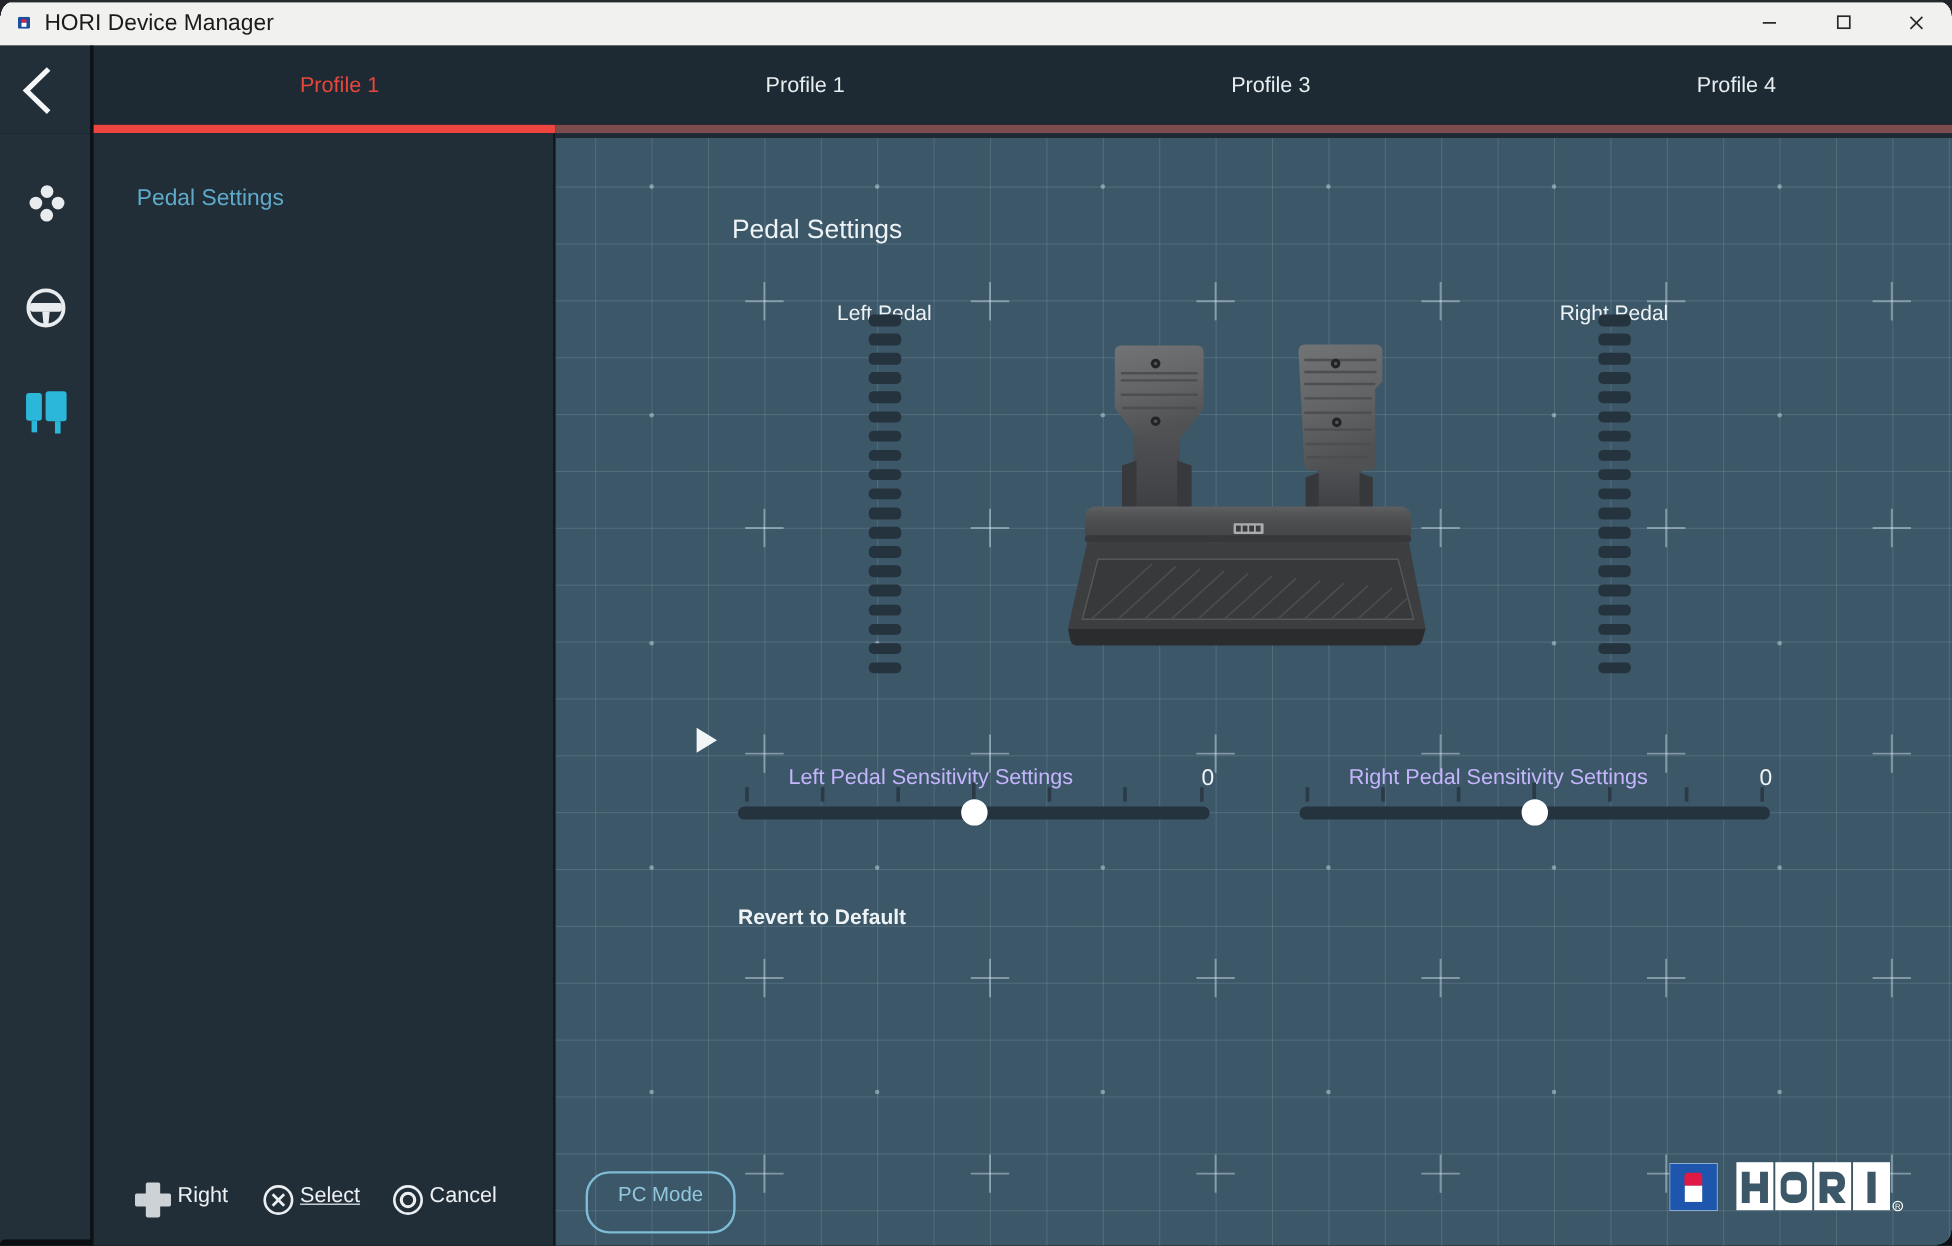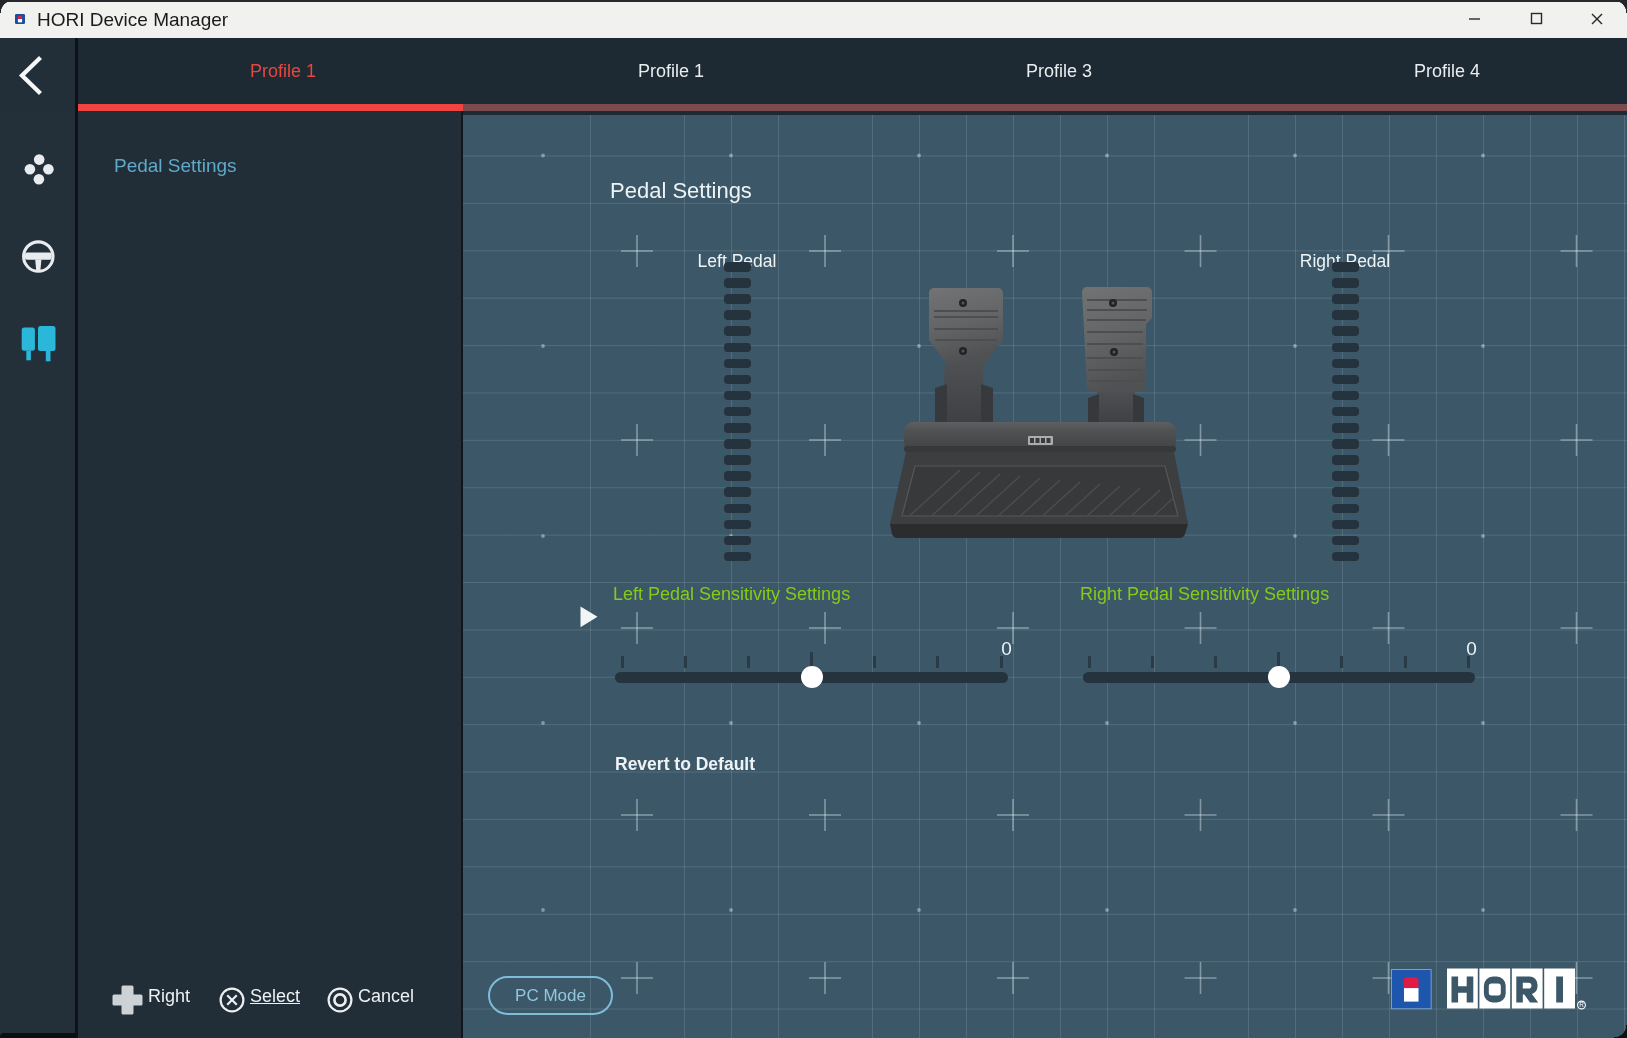--- a/index.html
+++ b/index.html
@@ -28,28 +28,28 @@
   .botlabel{top:985.5px;font-size:18px;color:#edf1f3;}
   
   #main{left:463px;top:111px;width:1164px;height:927px;background:#3c5768;
     background-image:
       linear-gradient(to right, rgba(205,228,238,0.15) 0, rgba(205,228,238,0.15) 1px, transparent 1px),
       linear-gradient(to bottom, rgba(205,228,238,0.15) 0, rgba(205,228,238,0.15) 1px, transparent 1px);
     background-size:47px 47.4px;
     background-position:33px 0, 0 44.5px;}
   #maintitle{left:610px;top:178px;font-size:22px;color:#eef3f5;}
   .pedlabel{top:231px;width:200px;text-align:center;font-size:17.5px;color:#eef3f5;margin-top:20px;}
-  .sens{top:584px;font-size:18px;color:#84cc16;}
+  .sens{top:637px;font-size:18px;color:#c4b5fd;margin-left:44px;}
   .zero{top:638px;font-size:19px;color:#eef3f5;}
   #revert{left:615px;top:754px;font-size:17.5px;color:#eef3f5;font-weight:bold;}
   .track{top:671.5px;height:11px;background:#24333e;border-radius:5.5px;}
   .tick{top:656px;width:3px;height:12px;background:#2a3a46;}
   .tickc{top:651.5px;width:3px;height:16.5px;background:#2a3a46;}
   .knob{top:666px;width:22px;height:22px;border-radius:50%;background:#ffffff;}
-  #pcmode{left:488px;top:976px;width:125px;height:39px;border:2px solid #7fbcd8;border-radius:20px;
+  #pcmode{left:488px;top:976px;width:125px;height:52px;border:2px solid #7fbcd8;border-radius:20px;
     color:#92c7dd;font-size:17px;text-align:center;line-height:35px;}
   #botborder{left:0;top:1032.5px;width:76px;height:5.5px;background:#0b0f13;border-top-left-radius:4px;}
   .seg{position:absolute;width:27px;height:9.5px;border-radius:4px;background:#24333d;}
 </style>
 </head>
 <body>
   <div class="abs" id="titlebar"></div>
   <svg class="abs" style="left:15px;top:14px;" width="10" height="10" viewBox="0 0 12 12">
     <rect x="0" y="0" width="12" height="12" rx="1.5" fill="#1b4f9e"></rect>
     <rect x="3.5" y="2.5" width="5" height="3.5" rx="0.8" fill="#d9244a"></rect>

